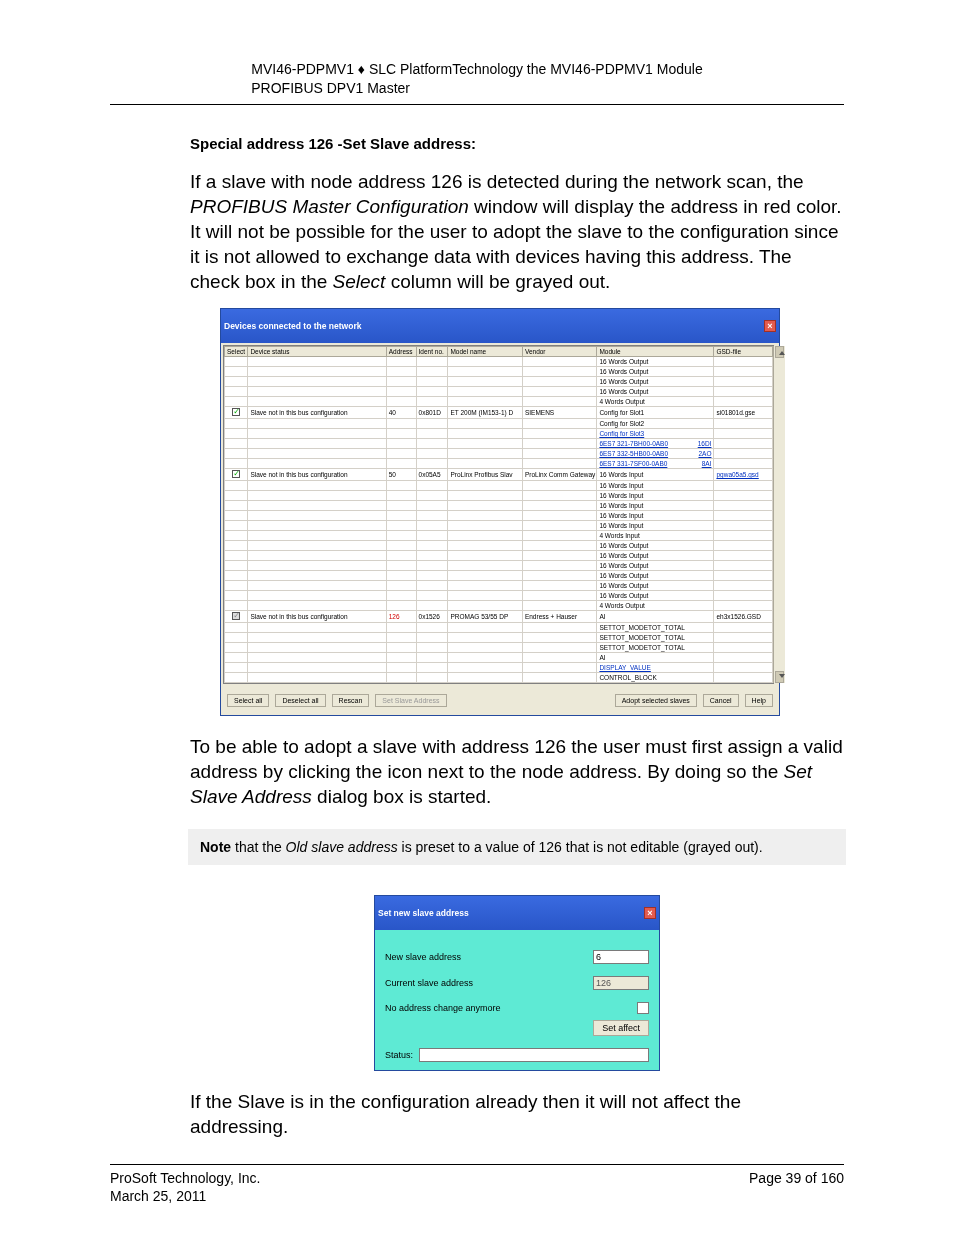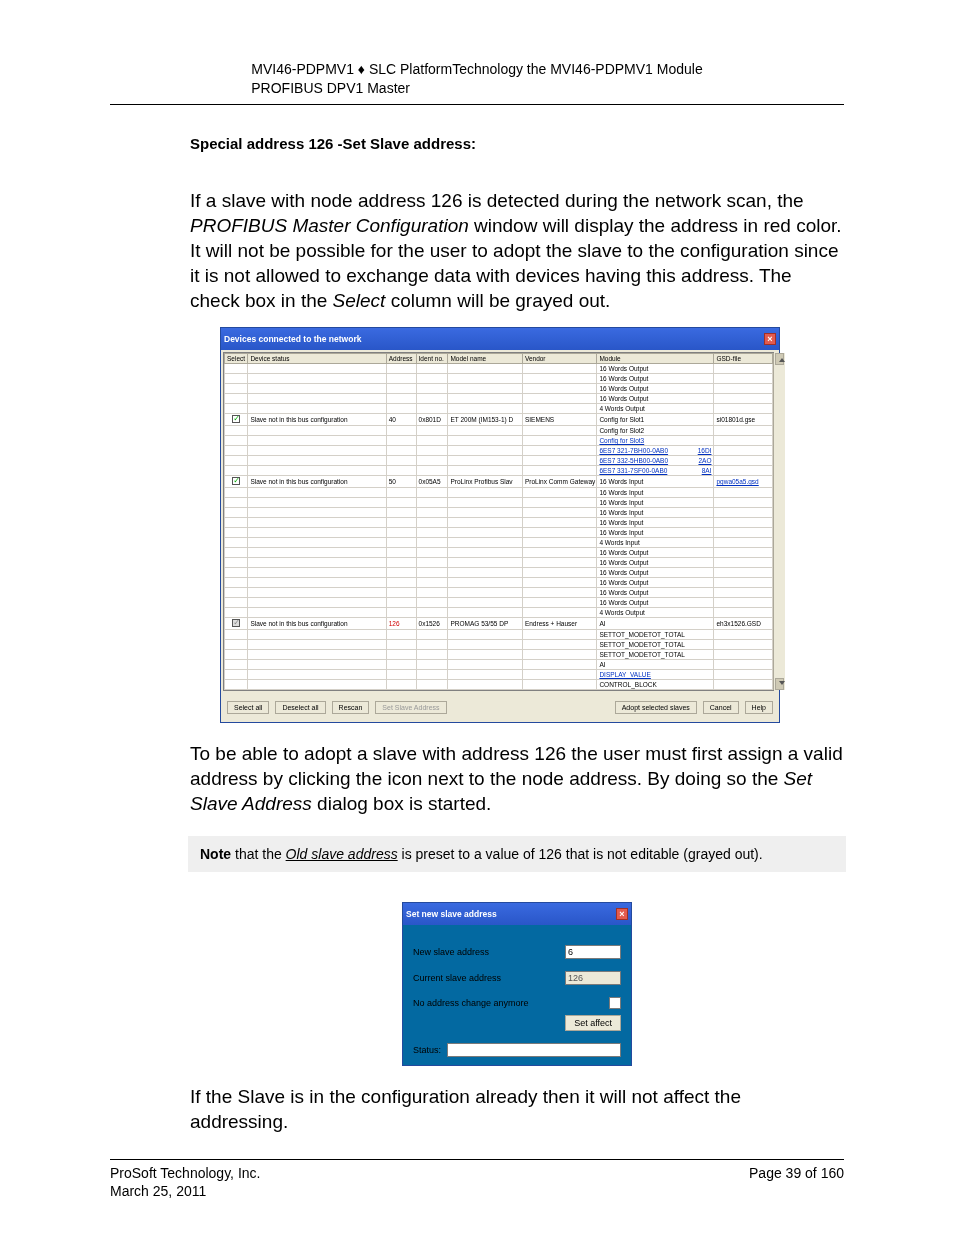--- a/index.html
+++ b/index.html
@@ -11,38 +11,38 @@
     padding: 60px 110px 40px 110px;
     position: relative;
     color: #000;
   }
   .hdr { display: flex; justify-content: center; font-size: 14px; }
   .hdr .col { line-height: 1.35; }
   .hdr .right { text-align: right; }
   .hdr-rule { border: none; border-top: 1px solid #000; margin: 6px 0 30px 0; }
 
   .content { padding-left: 80px; }
-  h3.sect { font-size: 15px; font-weight: bold; margin-bottom: 36px; }
+  h3.sect { font-size: 15px; font-weight: bold; margin-bottom: 17px; }
   p.body { font-size: 19px; line-height: 1.32; margin-bottom: 14px; }
   p.body em { font-style: italic; }
 
   
   .win {
     width: 560px;
     margin: 6px 0 18px 30px;
     border: 1px solid #244a9e;
     background: #ece9d8;
     font-family: Tahoma, sans-serif;
     font-size: 7px;
     color: #000;
   }
   .titlebar {
     background: linear-gradient(#3a6ae0,#2956c8);
     color: #fff;
-    padding: 5px 3px;
+    padding: 11px 3px;
     display: flex; align-items: center; justify-content: space-between;
     font-weight: bold; font-size: 8.5px;
   }
   .titlebar .closex {
     width: 12px; height: 12px; background: #e35b4e; border: 1px solid #a03027;
     color: #fff; font-size: 9px; line-height: 10px; text-align: center; font-weight: bold;
   }
   .tbl-wrap { margin: 2px 5px 4px 2px; background: #fff; border: 1px solid #808080; position: relative; }
   .dev-tbl { width: 100%; border-collapse: collapse; table-layout: fixed; }
   .dev-tbl th {
@@ -77,25 +77,25 @@
     background:#ece9d8; border:1px solid #aca899; padding:2px 6px; font-size:7px; cursor:pointer;
   }
   .wbtn.dis { color:#999; }
   .spacer { flex:1; }
 
   
   .note {
     background:#efefef; padding:10px 12px; font-size:14px; margin:20px 0 30px -2px;
     width: calc(100% + 4px);
   }
-  .note em { font-style: italic; text-decoration: underline; }
+  .note em { font-style: italic; }
 
   
   .dlg {
-    width: 230px; margin: 0 auto 18px auto; border:1px solid #244a9e; background:#0369a1;
+    width: 286px; margin: 0 auto 18px auto; border:1px solid #244a9e; background:#5eead4;
     font-family: Tahoma, sans-serif; font-size:9px;
   }
   .dlg .body { padding:8px 10px; }
   .dlg .row { display:flex; align-items:center; margin-bottom:6px;margin-top:12px; }
   .dlg .row .lbl { flex:1; }
   .dlg input[type=text] { width:56px; font-size:9px; border:1px solid #7a7a7a; padding:1px 2px; background:#fff;}
   .dlg input.gray { background:#ece9d8; color:#555;}
   .dlg .smchk { width:12px; height:12px; border:1px solid #7a7a7a; background:#fff; display:inline-block;}
   .dlg .sbtn { float:right; background:#ece9d8; border:1px solid #aca899; padding:2px 8px; font-size:9px; margin-bottom:8px;}
   .dlg .status { clear:both; display:flex; align-items:center; gap:6px; padding-top:4px;}

